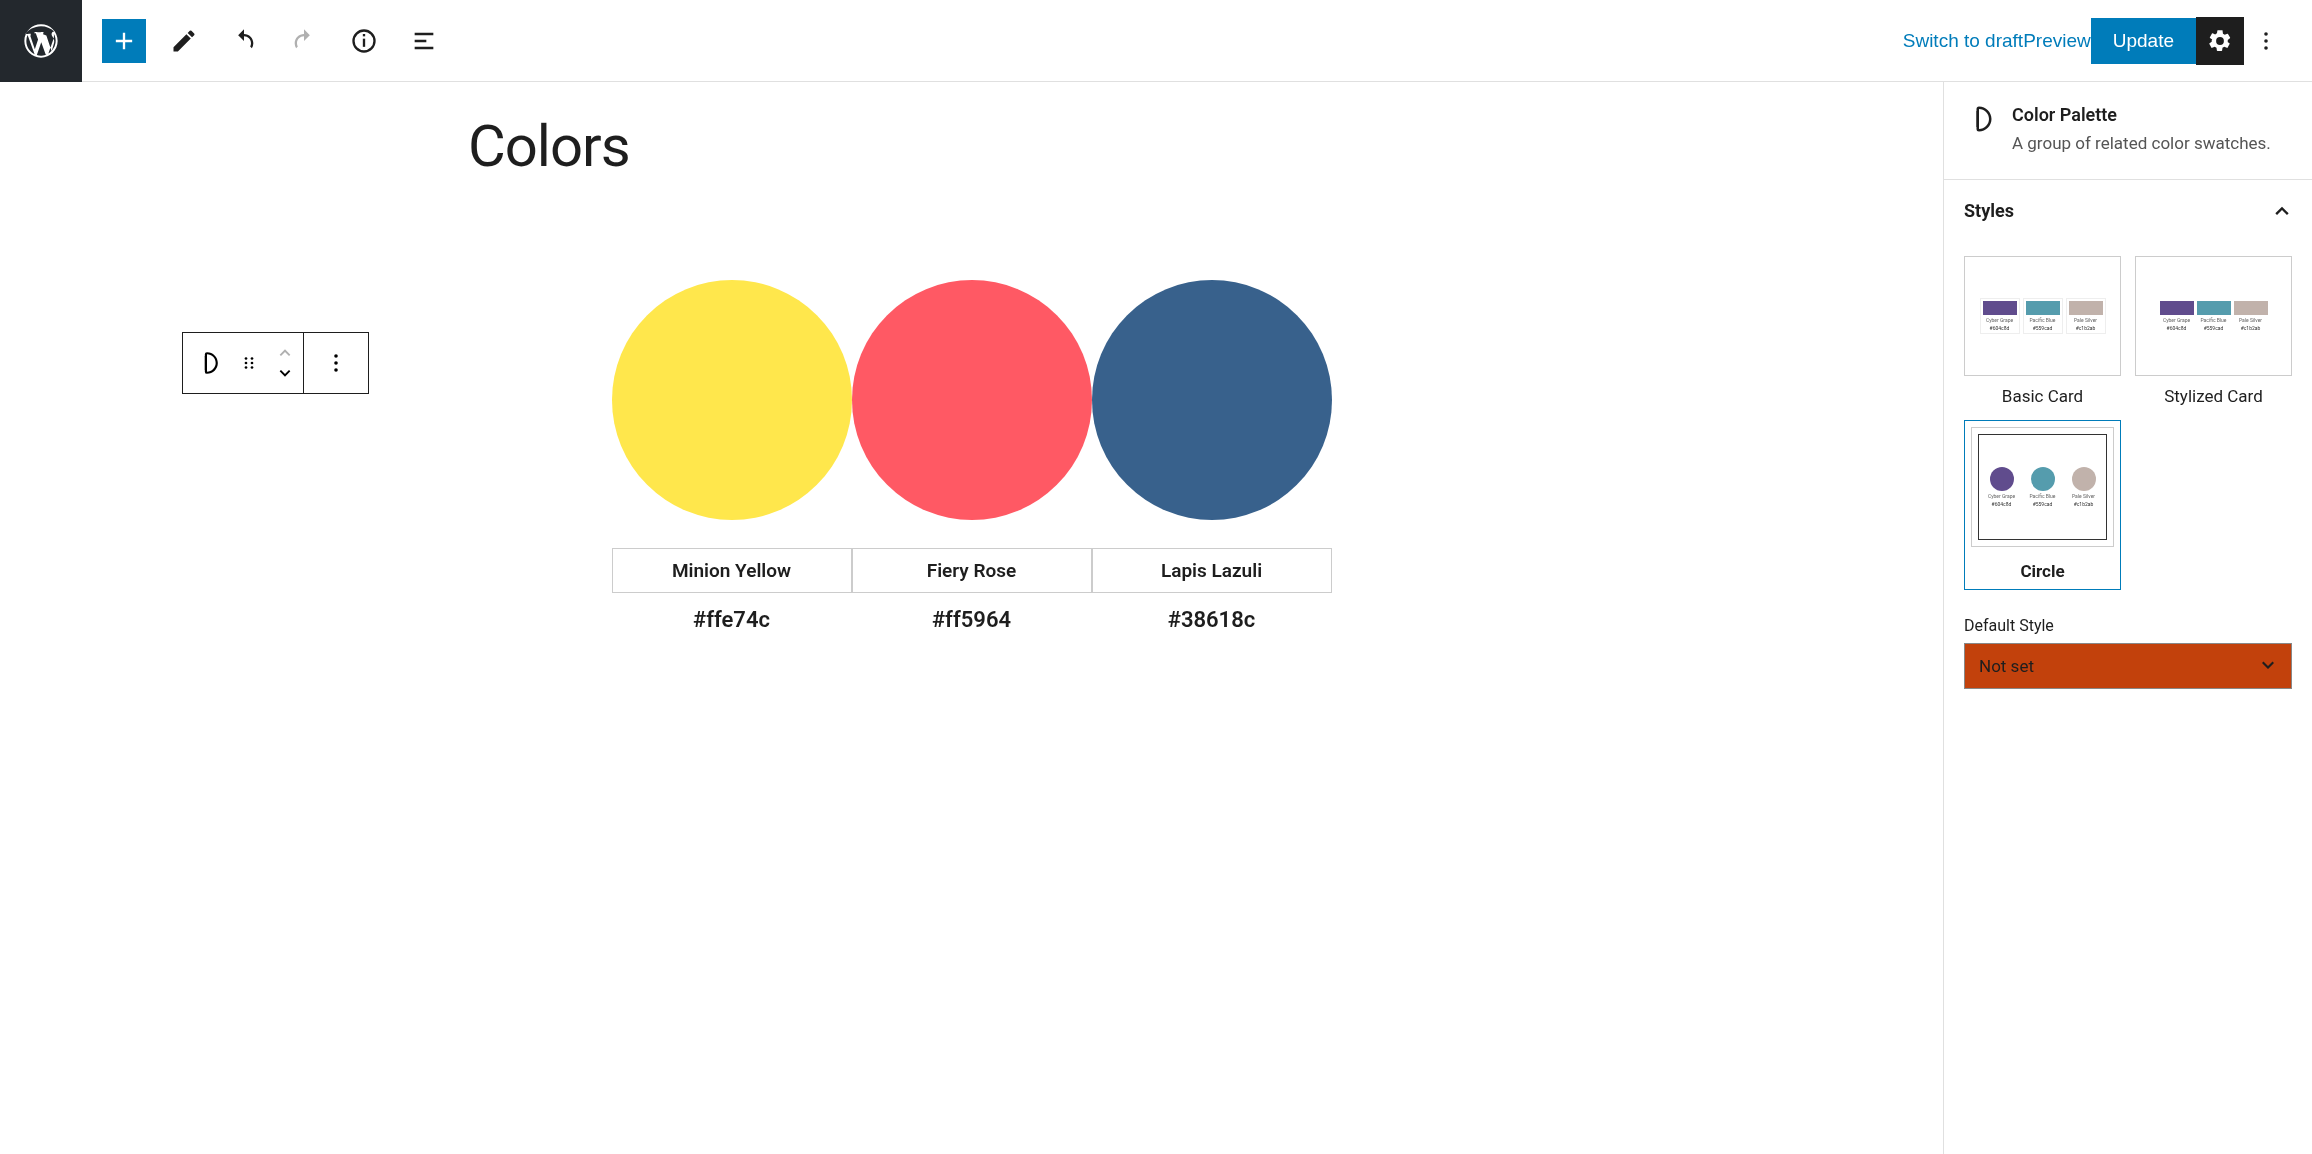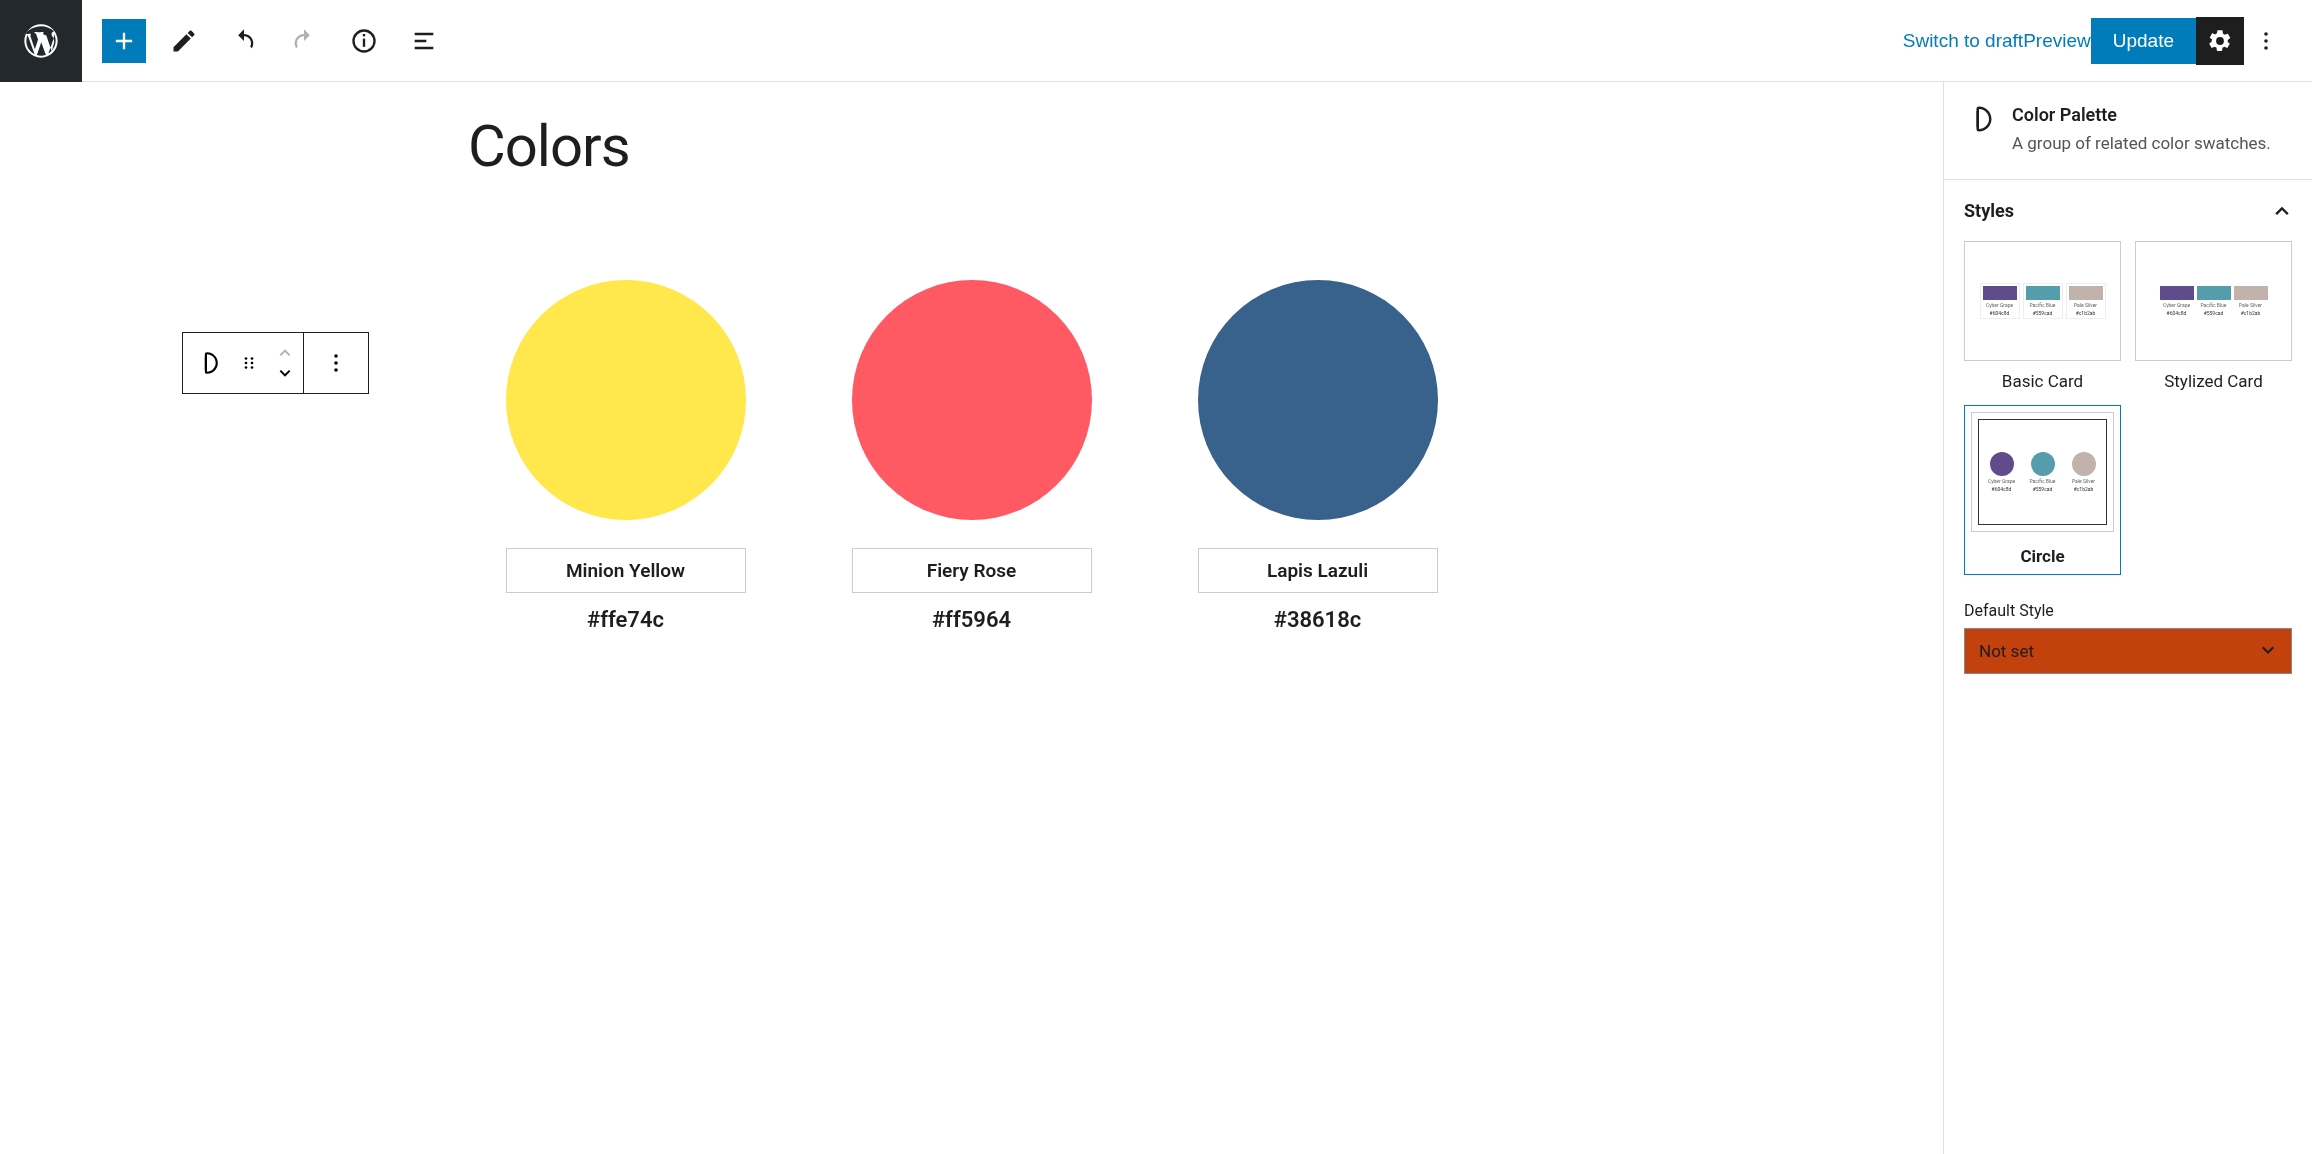--- a/index.html
+++ b/index.html
@@ -26,40 +26,40 @@
   
   .post-title { font-size: 58px; font-weight: 400; letter-spacing: -1px; padding: 30px 0 0 0; text-align: left; margin-left: 468px; }
   .block-toolbar { position: absolute; top: 250px; left: 182px; border: 1px solid #1e1e1e; background: #fff; display: flex; height: 62px; }
   .block-toolbar-group { display: flex; align-items: center; border-right: 1px solid #1e1e1e; height: 100%; }
   .block-toolbar-group:last-child { border-right: none; }
   .block-toolbar-btn { width: 48px; height: 100%; background: transparent; border: none; display: flex; align-items: center; justify-content: center; cursor: pointer; }
   .block-toolbar-movers { display: flex; flex-direction: column; width: 36px; height: 100%; justify-content: center; }
   .mover-btn { width: 36px; height: 22px; background: transparent; border: none; cursor: pointer; display: flex; align-items: center; justify-content: center; }
   .mover-btn.disabled { color: #b0b0b0; }
   
-  .swatches { display: flex; justify-content: center; gap: 106px; margin-top: 100px; padding: 0 40px; }
+  .swatches { display: flex; justify-content: center; margin-top: 100px; padding: 0 40px; }
   .swatch { display: flex; flex-direction: column; align-items: center; width: 240px; }
   .swatch-circle { width: 240px; height: 240px; border-radius: 50%; }
   .swatch-name { margin-top: 28px; border: 1px solid #ccc; padding: 10px 16px; width: 100%; text-align: center; font-size: 19px; font-weight: 600; }
   .swatch-hex { margin-top: 14px; font-size: 22px; font-weight: 600; }
   
   
   .tabs { display: flex; align-items: center; border-bottom: 1px solid #e0e0e0; height: 63px; }
   .tab { padding: 0 20px; height: 100%; display: flex; align-items: center; font-size: 18px; font-weight: 500; cursor: pointer; border-bottom: 4px solid transparent; }
   .tab.active { border-bottom-color: #007cba; font-weight: 600; }
   .tab-close { margin-left: auto; padding: 0 22px; cursor: pointer; }
   
   .block-desc { display: flex; gap: 18px; padding: 22px 20px; border-bottom: 1px solid #e0e0e0; }
   .block-desc-icon { width: 30px; height: 30px; flex-shrink: 0; }
   .block-desc-text h3 { font-size: 18px; font-weight: 600; margin-bottom: 6px; }
   .block-desc-text p { font-size: 17px; color: #555; line-height: 1.5; }
   
   .panel-header { display: flex; align-items: center; justify-content: space-between; padding: 20px 20px; font-size: 18px; font-weight: 700; cursor: pointer; }
   
-  .styles-grid { display: flex; flex-wrap: wrap; gap: 14px; padding: 0 20px 20px 20px; }
+  .styles-grid { display: flex; flex-wrap: wrap; gap: 14px; padding: 0 20px 20px 20px; margin-top: 15px; }
   .style-option { width: calc(50% - 7px); display: flex; flex-direction: column; align-items: center; cursor: pointer; }
   .style-preview { width: 100%; height: 120px; border: 1px solid #ccc; padding: 6px; display: flex; flex-direction: column; align-items: center; justify-content: center; background: #fff; }
   .style-option.selected .style-preview { border: 2px solid #007cba; }
   .style-preview-inner { border: 1px solid #333; width: 100%; height: 100%; display: flex; align-items: center; justify-content: center; gap: 4px; padding: 4px; }
   .style-label { font-size: 17px; margin-top: 10px; }
   .style-option.selected .style-label { font-weight: 700; margin-top: 0; padding: 8px 0; }
   .style-option.selected { border: 1px solid #007cba; padding-bottom: 0; }
   .style-option.selected .style-preview { border: 1px solid #ccc; margin: 6px; width: calc(100% - 12px); }
   
   .mini-card { display: flex; flex-direction: column; align-items: center; gap: 2px; border: 1px solid #eee; padding: 2px; flex: 1; }

